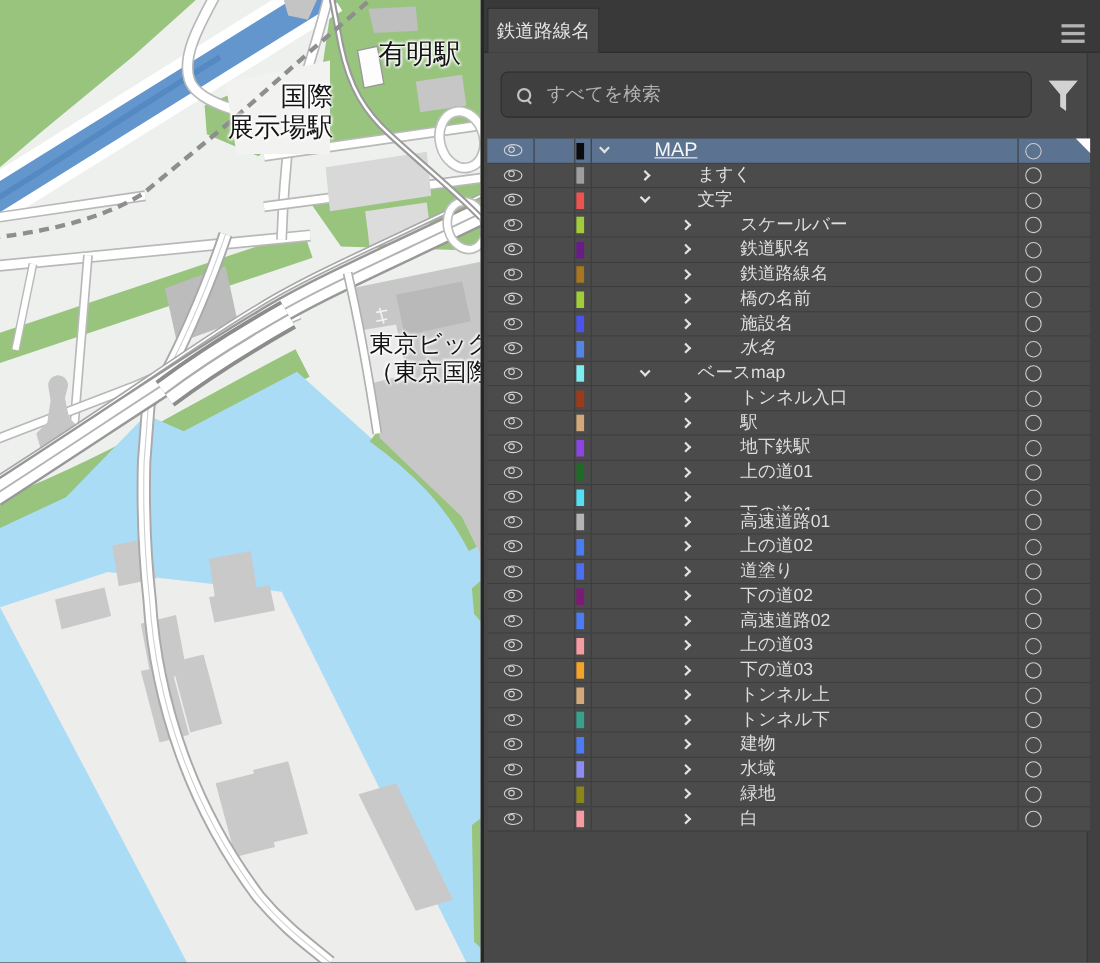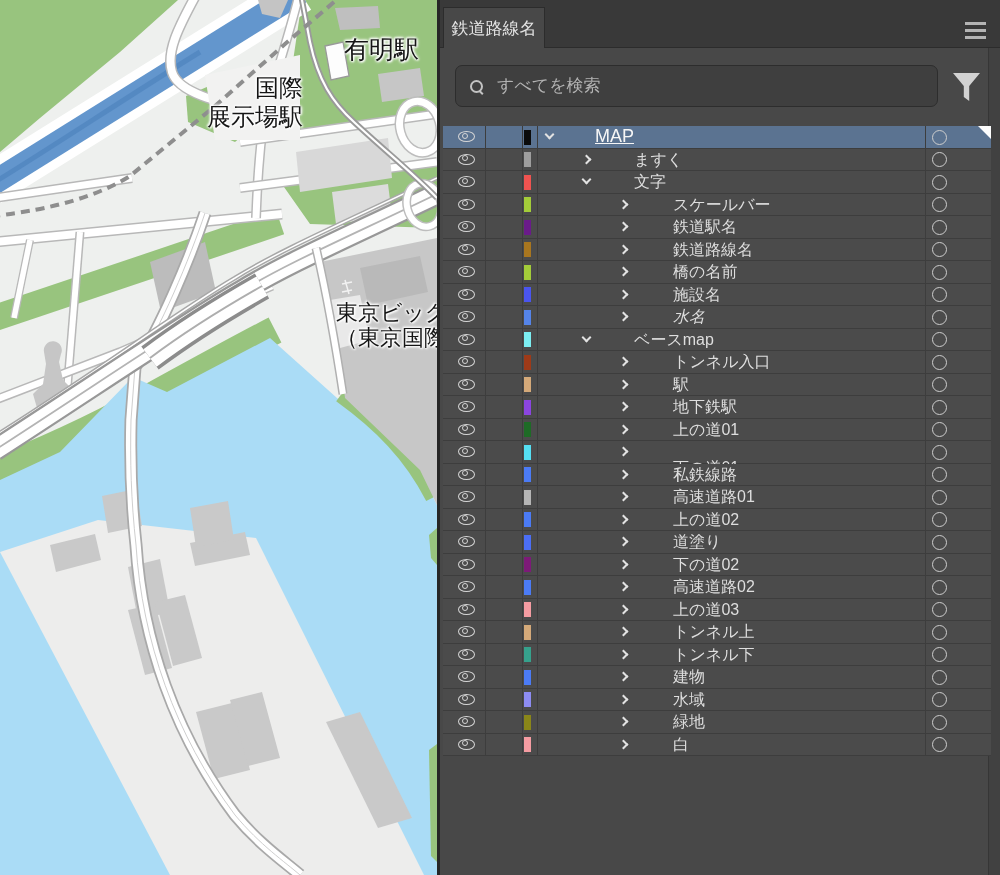--- a/index.html
+++ b/index.html
@@ -349,152 +349,152 @@
     <span class="chev right" style="left: 177px;"></span>
     <span class="lname" style="left: 230px; margin-top: 16px;">下の道01</span>
     <span class="target"></span>
   </div>
         <div class="lrow">
     <span class="eye"></span>
     <span class="vline" style="left:42px"></span>
     <span class="vline" style="left:79px"></span>
     <span class="vline" style="left:94px"></span>
     <span class="vline" style="left:482px"></span>
+    <span class="chip" style="background: rgb(181, 181, 181);"></span>
+    <span class="chev right" style="left: 177px;"></span>
+    <span class="lname" style="left: 230px;">高速道路01</span>
+    <span class="target"></span>
+  </div>
+        <div class="lrow">
+    <span class="eye"></span>
+    <span class="vline" style="left:42px"></span>
+    <span class="vline" style="left:79px"></span>
+    <span class="vline" style="left:94px"></span>
+    <span class="vline" style="left:482px"></span>
     <span class="chip" style="background: rgb(75, 123, 245);"></span>
     <span class="chev right" style="left: 177px;"></span>
-    <span class="lname" style="left: 230px;">私鉄線路</span>
-    <span class="target"></span>
-  </div>
-        <div class="lrow">
-    <span class="eye"></span>
-    <span class="vline" style="left:42px"></span>
-    <span class="vline" style="left:79px"></span>
-    <span class="vline" style="left:94px"></span>
-    <span class="vline" style="left:482px"></span>
-    <span class="chip" style="background: rgb(181, 181, 181);"></span>
-    <span class="chev right" style="left: 177px;"></span>
-    <span class="lname" style="left: 230px;">高速道路01</span>
+    <span class="lname" style="left: 230px;">上の道02</span>
+    <span class="target"></span>
+  </div>
+        <div class="lrow">
+    <span class="eye"></span>
+    <span class="vline" style="left:42px"></span>
+    <span class="vline" style="left:79px"></span>
+    <span class="vline" style="left:94px"></span>
+    <span class="vline" style="left:482px"></span>
+    <span class="chip" style="background: rgb(75, 110, 245);"></span>
+    <span class="chev right" style="left: 177px;"></span>
+    <span class="lname" style="left: 230px;">道塗り</span>
+    <span class="target"></span>
+  </div>
+        <div class="lrow">
+    <span class="eye"></span>
+    <span class="vline" style="left:42px"></span>
+    <span class="vline" style="left:79px"></span>
+    <span class="vline" style="left:94px"></span>
+    <span class="vline" style="left:482px"></span>
+    <span class="chip" style="background: rgb(125, 26, 120);"></span>
+    <span class="chev right" style="left: 177px;"></span>
+    <span class="lname" style="left: 230px;">下の道02</span>
     <span class="target"></span>
   </div>
         <div class="lrow">
     <span class="eye"></span>
     <span class="vline" style="left:42px"></span>
     <span class="vline" style="left:79px"></span>
     <span class="vline" style="left:94px"></span>
     <span class="vline" style="left:482px"></span>
     <span class="chip" style="background: rgb(75, 123, 245);"></span>
     <span class="chev right" style="left: 177px;"></span>
-    <span class="lname" style="left: 230px;">上の道02</span>
-    <span class="target"></span>
-  </div>
-        <div class="lrow">
-    <span class="eye"></span>
-    <span class="vline" style="left:42px"></span>
-    <span class="vline" style="left:79px"></span>
-    <span class="vline" style="left:94px"></span>
-    <span class="vline" style="left:482px"></span>
-    <span class="chip" style="background: rgb(75, 110, 245);"></span>
-    <span class="chev right" style="left: 177px;"></span>
-    <span class="lname" style="left: 230px;">道塗り</span>
-    <span class="target"></span>
-  </div>
-        <div class="lrow">
-    <span class="eye"></span>
-    <span class="vline" style="left:42px"></span>
-    <span class="vline" style="left:79px"></span>
-    <span class="vline" style="left:94px"></span>
-    <span class="vline" style="left:482px"></span>
-    <span class="chip" style="background: rgb(125, 26, 120);"></span>
-    <span class="chev right" style="left: 177px;"></span>
-    <span class="lname" style="left: 230px;">下の道02</span>
+    <span class="lname" style="left: 230px;">高速道路02</span>
+    <span class="target"></span>
+  </div>
+        <div class="lrow">
+    <span class="eye"></span>
+    <span class="vline" style="left:42px"></span>
+    <span class="vline" style="left:79px"></span>
+    <span class="vline" style="left:94px"></span>
+    <span class="vline" style="left:482px"></span>
+    <span class="chip" style="background: rgb(245, 156, 162);"></span>
+    <span class="chev right" style="left: 177px;"></span>
+    <span class="lname" style="left: 230px;">上の道03</span>
+    <span class="target"></span>
+  </div>
+        <div class="lrow">
+    <span class="eye"></span>
+    <span class="vline" style="left:42px"></span>
+    <span class="vline" style="left:79px"></span>
+    <span class="vline" style="left:94px"></span>
+    <span class="vline" style="left:482px"></span>
+    <span class="chip" style="background: rgb(245, 164, 42);"></span>
+    <span class="chev right" style="left: 177px;"></span>
+    <span class="lname" style="left: 230px;">下の道03</span>
+    <span class="target"></span>
+  </div>
+        <div class="lrow">
+    <span class="eye"></span>
+    <span class="vline" style="left:42px"></span>
+    <span class="vline" style="left:79px"></span>
+    <span class="vline" style="left:94px"></span>
+    <span class="vline" style="left:482px"></span>
+    <span class="chip" style="background: rgb(212, 169, 121);"></span>
+    <span class="chev right" style="left: 177px;"></span>
+    <span class="lname" style="left: 230px;">トンネル上</span>
+    <span class="target"></span>
+  </div>
+        <div class="lrow">
+    <span class="eye"></span>
+    <span class="vline" style="left:42px"></span>
+    <span class="vline" style="left:79px"></span>
+    <span class="vline" style="left:94px"></span>
+    <span class="vline" style="left:482px"></span>
+    <span class="chip" style="background: rgb(54, 161, 140);"></span>
+    <span class="chev right" style="left: 177px;"></span>
+    <span class="lname" style="left: 230px;">トンネル下</span>
     <span class="target"></span>
   </div>
         <div class="lrow">
     <span class="eye"></span>
     <span class="vline" style="left:42px"></span>
     <span class="vline" style="left:79px"></span>
     <span class="vline" style="left:94px"></span>
     <span class="vline" style="left:482px"></span>
     <span class="chip" style="background: rgb(75, 123, 245);"></span>
     <span class="chev right" style="left: 177px;"></span>
-    <span class="lname" style="left: 230px;">高速道路02</span>
+    <span class="lname" style="left: 230px;">建物</span>
+    <span class="target"></span>
+  </div>
+        <div class="lrow">
+    <span class="eye"></span>
+    <span class="vline" style="left:42px"></span>
+    <span class="vline" style="left:79px"></span>
+    <span class="vline" style="left:94px"></span>
+    <span class="vline" style="left:482px"></span>
+    <span class="chip" style="background: rgb(141, 140, 242);"></span>
+    <span class="chev right" style="left: 177px;"></span>
+    <span class="lname" style="left: 230px;">水域</span>
+    <span class="target"></span>
+  </div>
+        <div class="lrow">
+    <span class="eye"></span>
+    <span class="vline" style="left:42px"></span>
+    <span class="vline" style="left:79px"></span>
+    <span class="vline" style="left:94px"></span>
+    <span class="vline" style="left:482px"></span>
+    <span class="chip" style="background: rgb(138, 134, 25);"></span>
+    <span class="chev right" style="left: 177px;"></span>
+    <span class="lname" style="left: 230px;">緑地</span>
     <span class="target"></span>
   </div>
         <div class="lrow">
     <span class="eye"></span>
     <span class="vline" style="left:42px"></span>
     <span class="vline" style="left:79px"></span>
     <span class="vline" style="left:94px"></span>
     <span class="vline" style="left:482px"></span>
     <span class="chip" style="background: rgb(245, 156, 162);"></span>
     <span class="chev right" style="left: 177px;"></span>
-    <span class="lname" style="left: 230px;">上の道03</span>
-    <span class="target"></span>
-  </div>
-        <div class="lrow">
-    <span class="eye"></span>
-    <span class="vline" style="left:42px"></span>
-    <span class="vline" style="left:79px"></span>
-    <span class="vline" style="left:94px"></span>
-    <span class="vline" style="left:482px"></span>
-    <span class="chip" style="background: rgb(212, 169, 121);"></span>
-    <span class="chev right" style="left: 177px;"></span>
-    <span class="lname" style="left: 230px;">トンネル上</span>
-    <span class="target"></span>
-  </div>
-        <div class="lrow">
-    <span class="eye"></span>
-    <span class="vline" style="left:42px"></span>
-    <span class="vline" style="left:79px"></span>
-    <span class="vline" style="left:94px"></span>
-    <span class="vline" style="left:482px"></span>
-    <span class="chip" style="background: rgb(54, 161, 140);"></span>
-    <span class="chev right" style="left: 177px;"></span>
-    <span class="lname" style="left: 230px;">トンネル下</span>
-    <span class="target"></span>
-  </div>
-        <div class="lrow">
-    <span class="eye"></span>
-    <span class="vline" style="left:42px"></span>
-    <span class="vline" style="left:79px"></span>
-    <span class="vline" style="left:94px"></span>
-    <span class="vline" style="left:482px"></span>
-    <span class="chip" style="background: rgb(75, 123, 245);"></span>
-    <span class="chev right" style="left: 177px;"></span>
-    <span class="lname" style="left: 230px;">建物</span>
-    <span class="target"></span>
-  </div>
-        <div class="lrow">
-    <span class="eye"></span>
-    <span class="vline" style="left:42px"></span>
-    <span class="vline" style="left:79px"></span>
-    <span class="vline" style="left:94px"></span>
-    <span class="vline" style="left:482px"></span>
-    <span class="chip" style="background: rgb(141, 140, 242);"></span>
-    <span class="chev right" style="left: 177px;"></span>
-    <span class="lname" style="left: 230px;">水域</span>
-    <span class="target"></span>
-  </div>
-        <div class="lrow">
-    <span class="eye"></span>
-    <span class="vline" style="left:42px"></span>
-    <span class="vline" style="left:79px"></span>
-    <span class="vline" style="left:94px"></span>
-    <span class="vline" style="left:482px"></span>
-    <span class="chip" style="background: rgb(138, 134, 25);"></span>
-    <span class="chev right" style="left: 177px;"></span>
-    <span class="lname" style="left: 230px;">緑地</span>
-    <span class="target"></span>
-  </div>
-        <div class="lrow">
-    <span class="eye"></span>
-    <span class="vline" style="left:42px"></span>
-    <span class="vline" style="left:79px"></span>
-    <span class="vline" style="left:94px"></span>
-    <span class="vline" style="left:482px"></span>
-    <span class="chip" style="background: rgb(245, 156, 162);"></span>
-    <span class="chev right" style="left: 177px;"></span>
     <span class="lname" style="left: 230px;">白</span>
     <span class="target"></span>
   </div>
       </div>
   </div>
 </div>
 
 </body></html>

